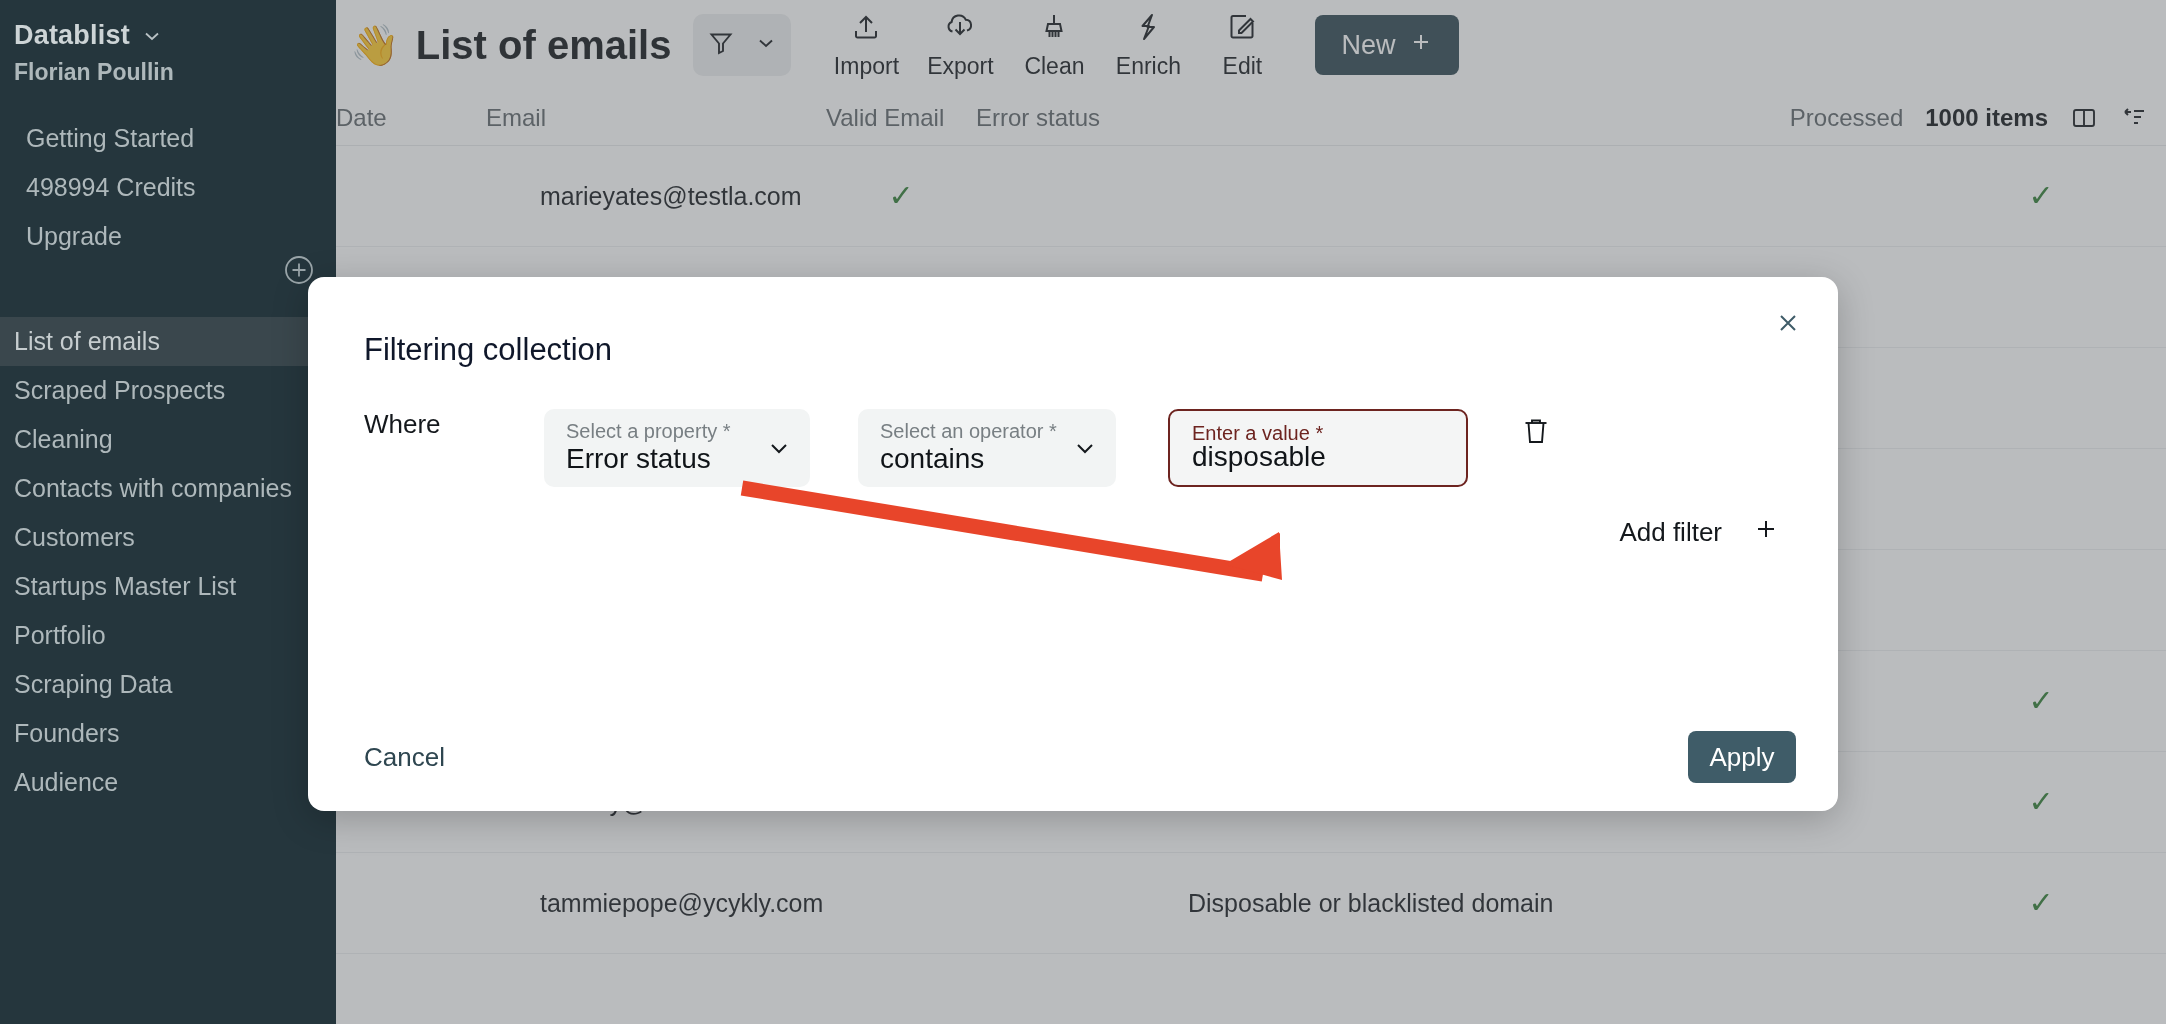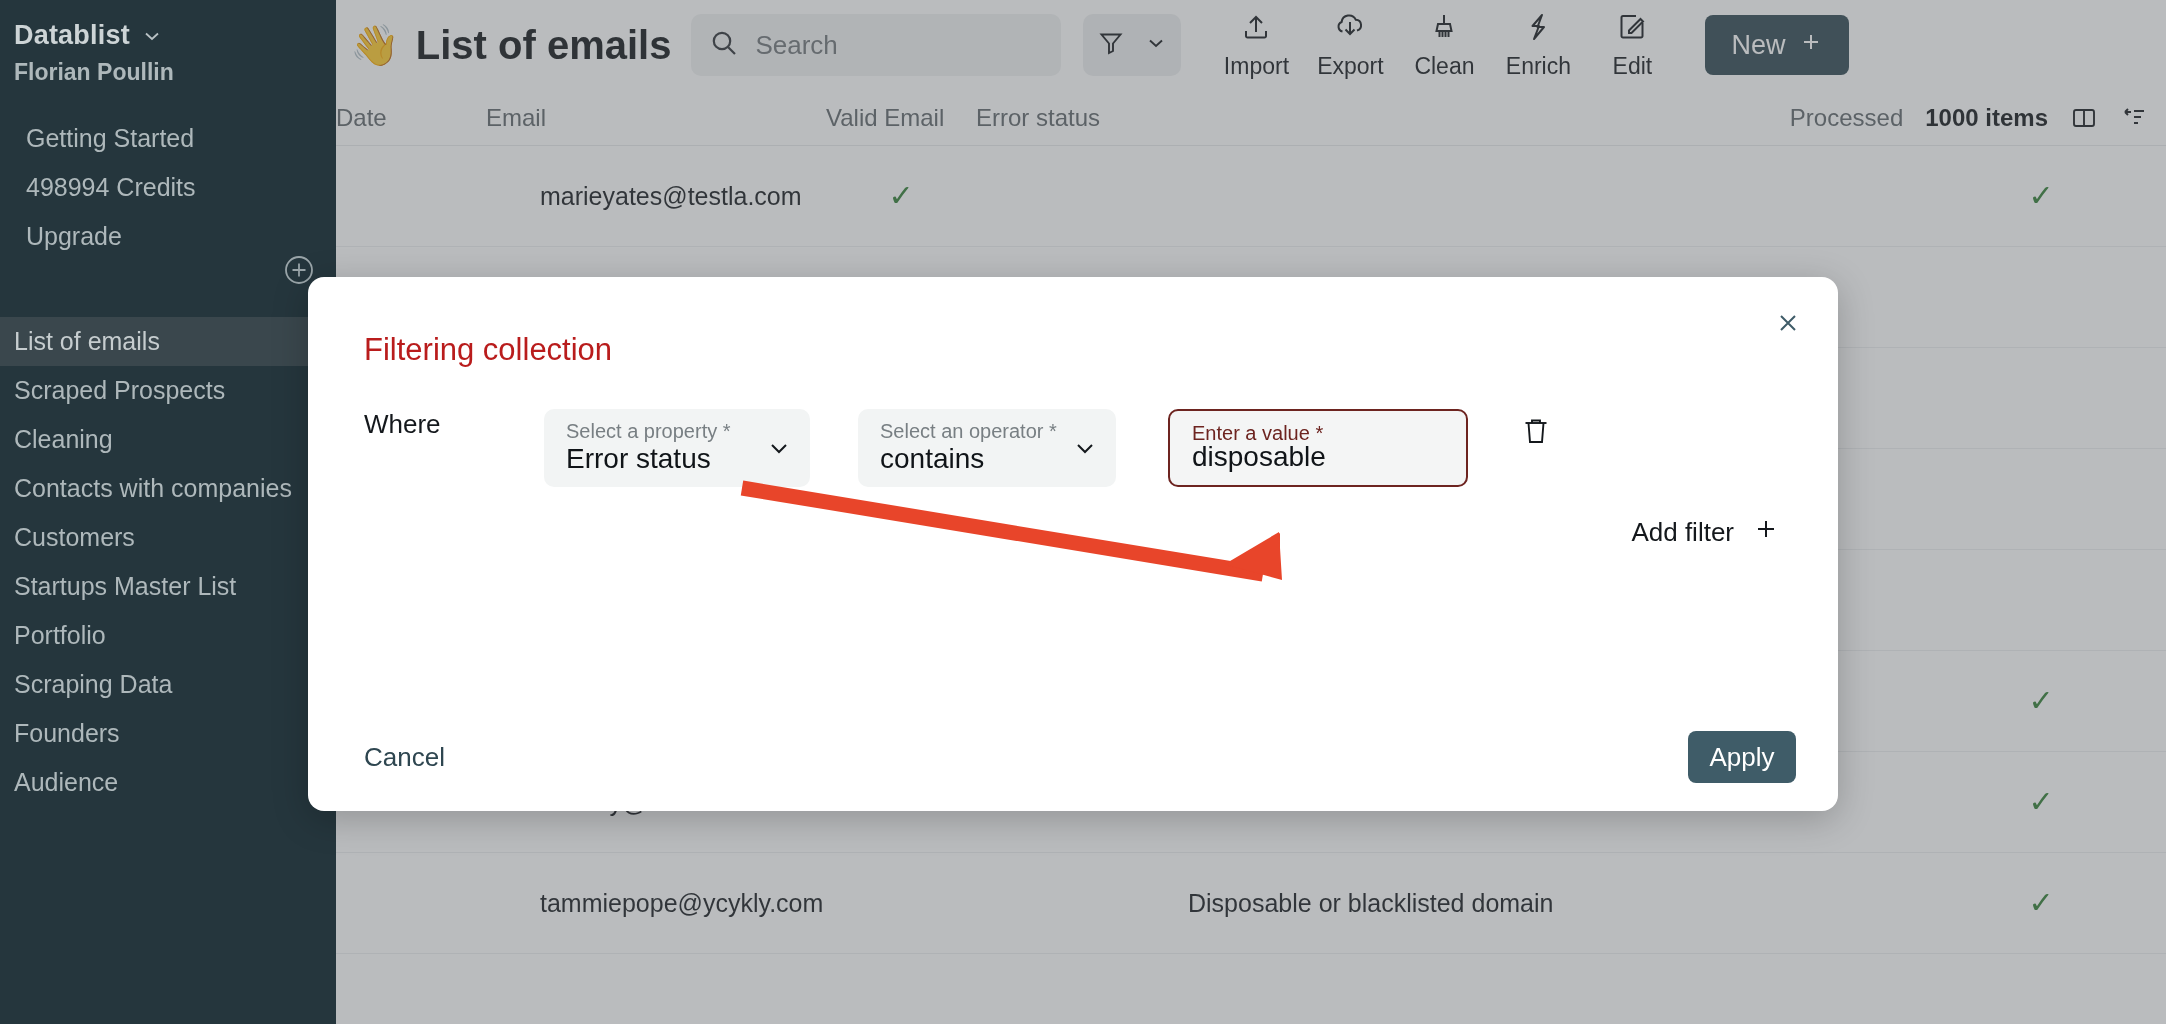--- a/index.html
+++ b/index.html
@@ -141,21 +141,21 @@
     box-shadow: 0 8px 36px rgba(0,0,0,0.22);
   }
   .modal-close {
     position: absolute; right: 30px; top: 26px;
     width: 40px; height: 40px;
     display: flex; align-items: center; justify-content: center;
     cursor: pointer;
   }
   .modal-title {
     position: absolute; left: 56px; top: 55px;
-    font-size: 31px; color: #b91c1c;
+    font-size: 31px; color: #0f172a;
   }
 
   .filter-row {
     position: absolute; left: 56px; top: 132px;
     display: flex; align-items: flex-start; gap: 12px;
   }
   .where-label { font-size: 26px; color: #14181c; width: 160px; }
 
   .field {
     position: relative;
@@ -183,21 +183,21 @@
     display: flex; align-items: center;
   }
   .trash-btn {
     margin-left: 34px; width: 44px; height: 44px;
     display: flex; align-items: center; justify-content: center;
     cursor: pointer;
   }
 
   .add-filter {
     position: absolute; right: 60px; top: 240px;
-    display: flex; align-items: center; gap: 20px;
+    display: flex; align-items: center; gap: 32px;
     font-size: 26px; color: #14181c; cursor: pointer;
   }
   .modal-cancel {
     position: absolute; left: 56px; bottom: 38px;
     font-size: 26px; color: #2e4650; cursor: pointer;
   }
   .modal-apply {
     position: absolute; right: 42px; bottom: 28px;
     display: flex; align-items: center; justify-content: center;
     width: 108px; height: 52px;
@@ -251,29 +251,20 @@
       <div class="coll-item">Audience</div>
     </div>
   </div>
 
   <div class="main">
 
     <div class="topbar">
       <span class="wave">👋</span>
       <span class="page-title">List of emails</span>
 
-      <div class="search-box">
-        <span>
-          <svg width="30" height="30" viewBox="0 0 30 30" fill="none" stroke="#2b3034" stroke-width="2.2">
-            <circle cx="13" cy="13" r="8.2"></circle>
-              <path d="M19.2 19.2 L26 26"></path>
-          </svg>
-        </span>
-        <span class="search-ph">Search</span>
-      </div>
 
       <div class="filter-btn">
         <span>
           <svg width="26" height="26" viewBox="0 0 26 26" fill="none" stroke="#14181c" stroke-width="1.9">
             <path d="M3.5 4.5 H22.5 L15 13.5 V21 L11 23 V13.5 Z"></path>
           </svg>
         </span>
         <span>
           <svg width="20" height="20" viewBox="0 0 20 20" fill="none" stroke="#14181c" stroke-width="1.9">
               <path d="M4 7.5 L10 13 L16 7.5"></path>

